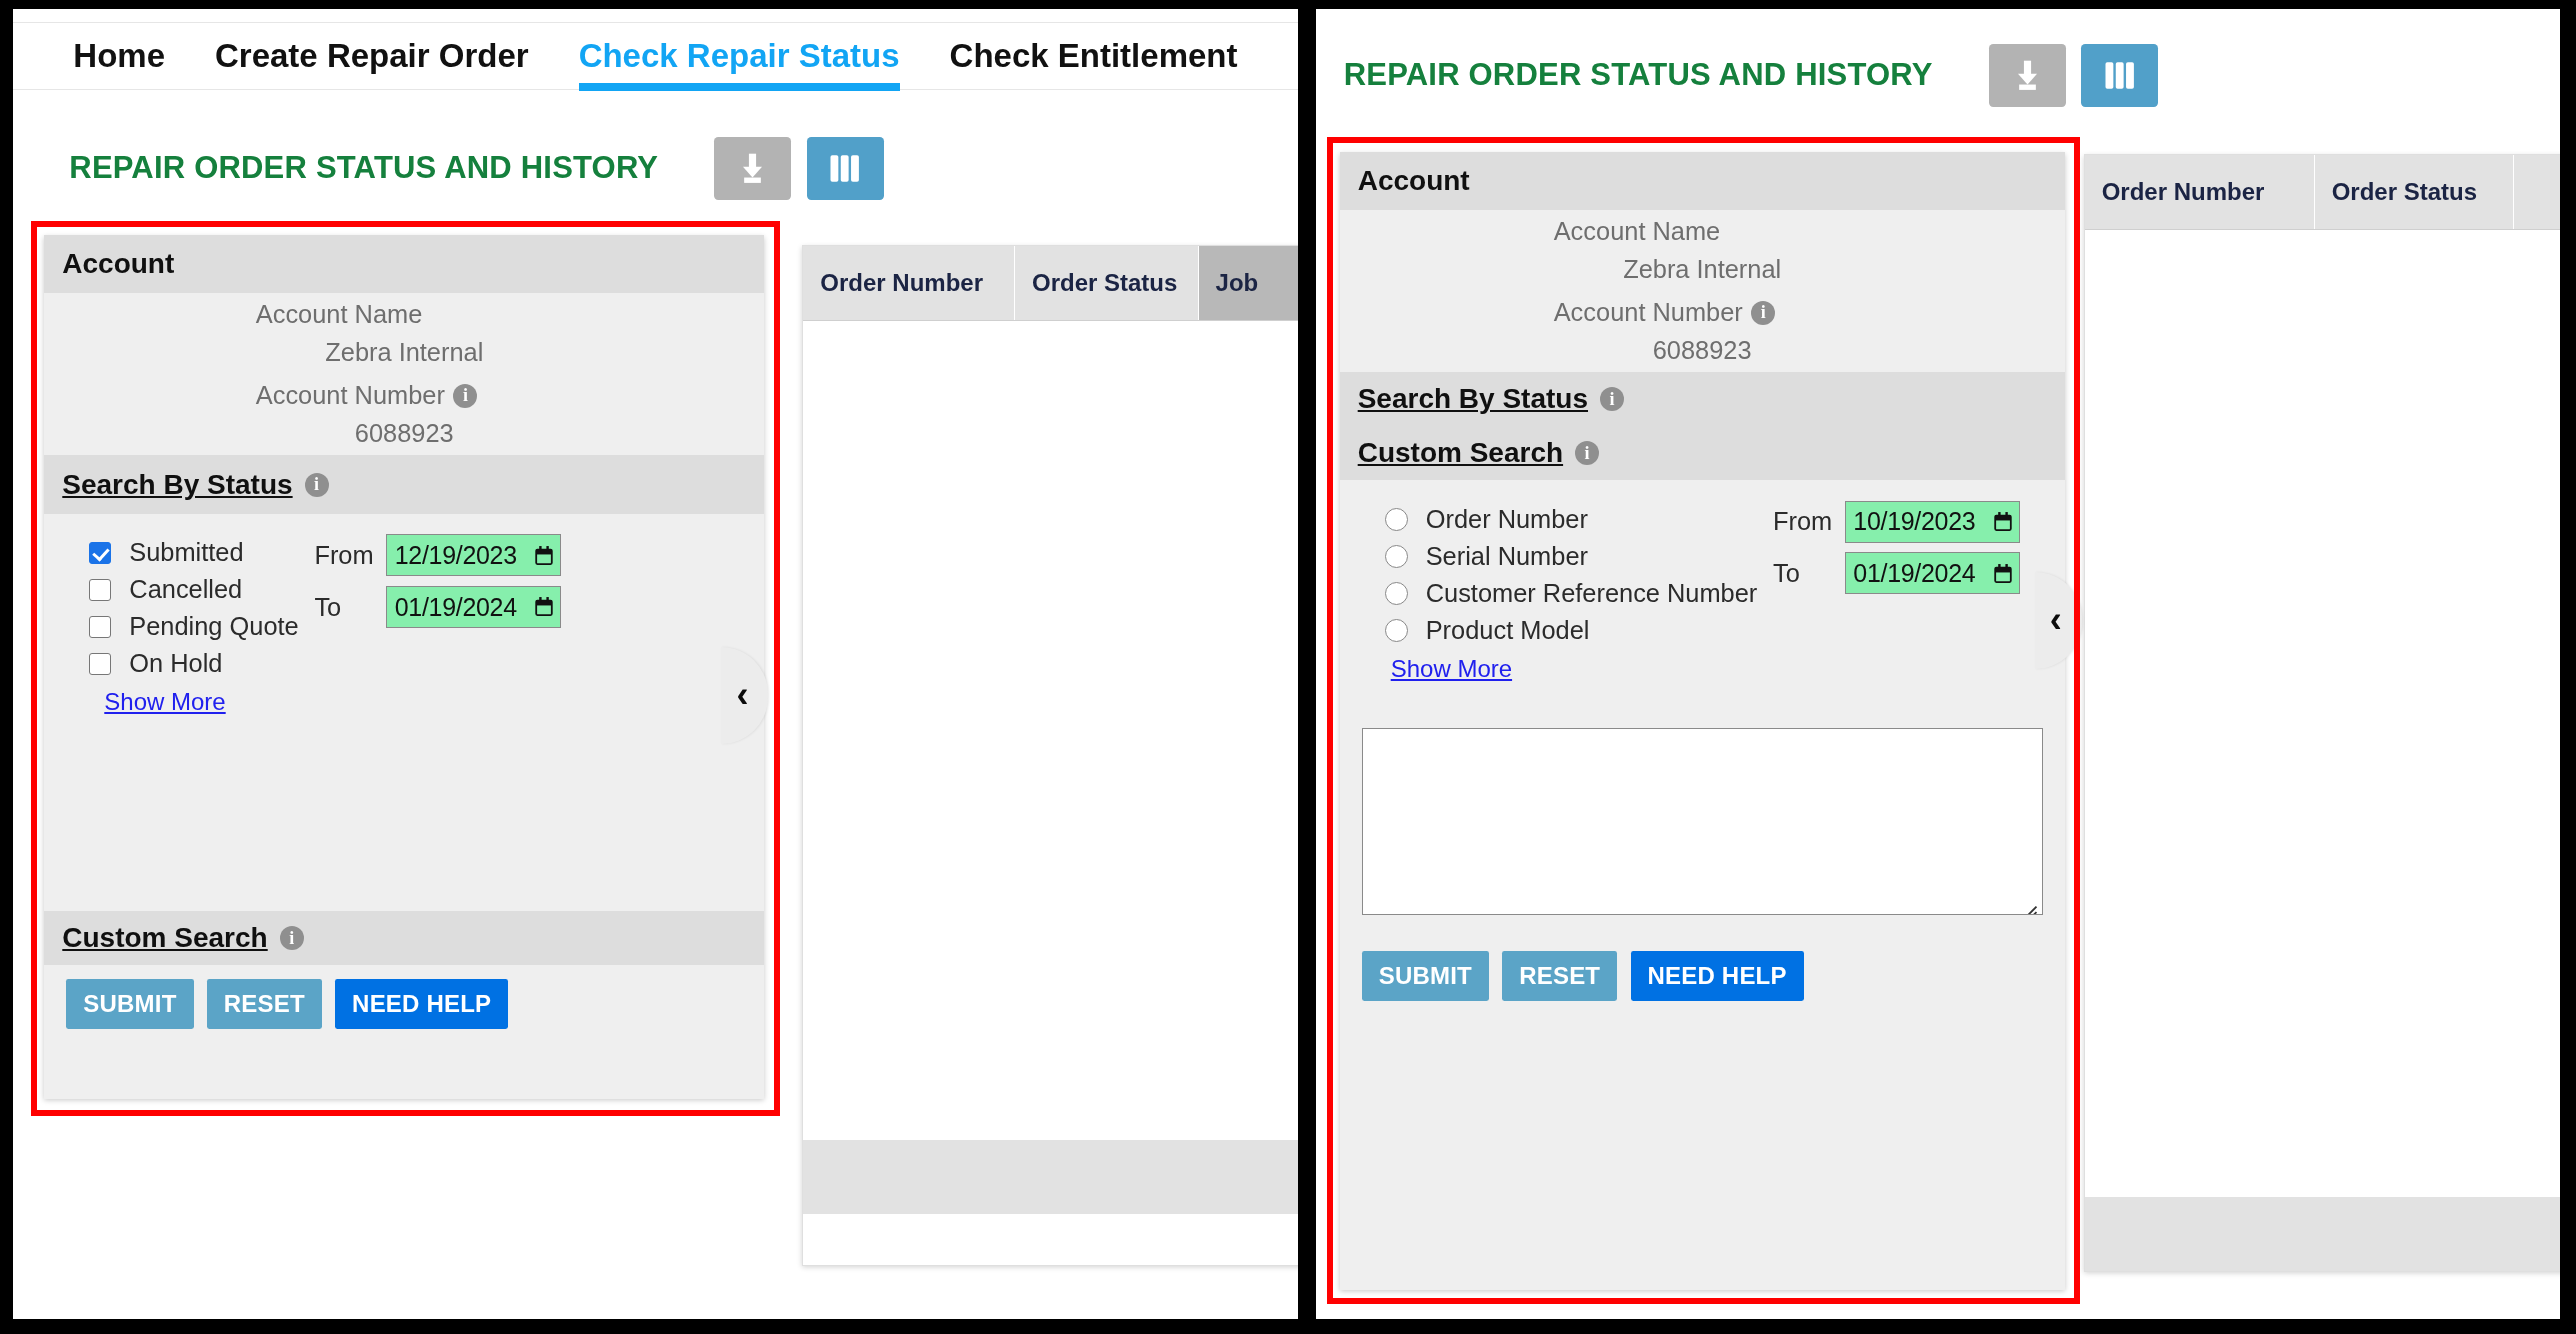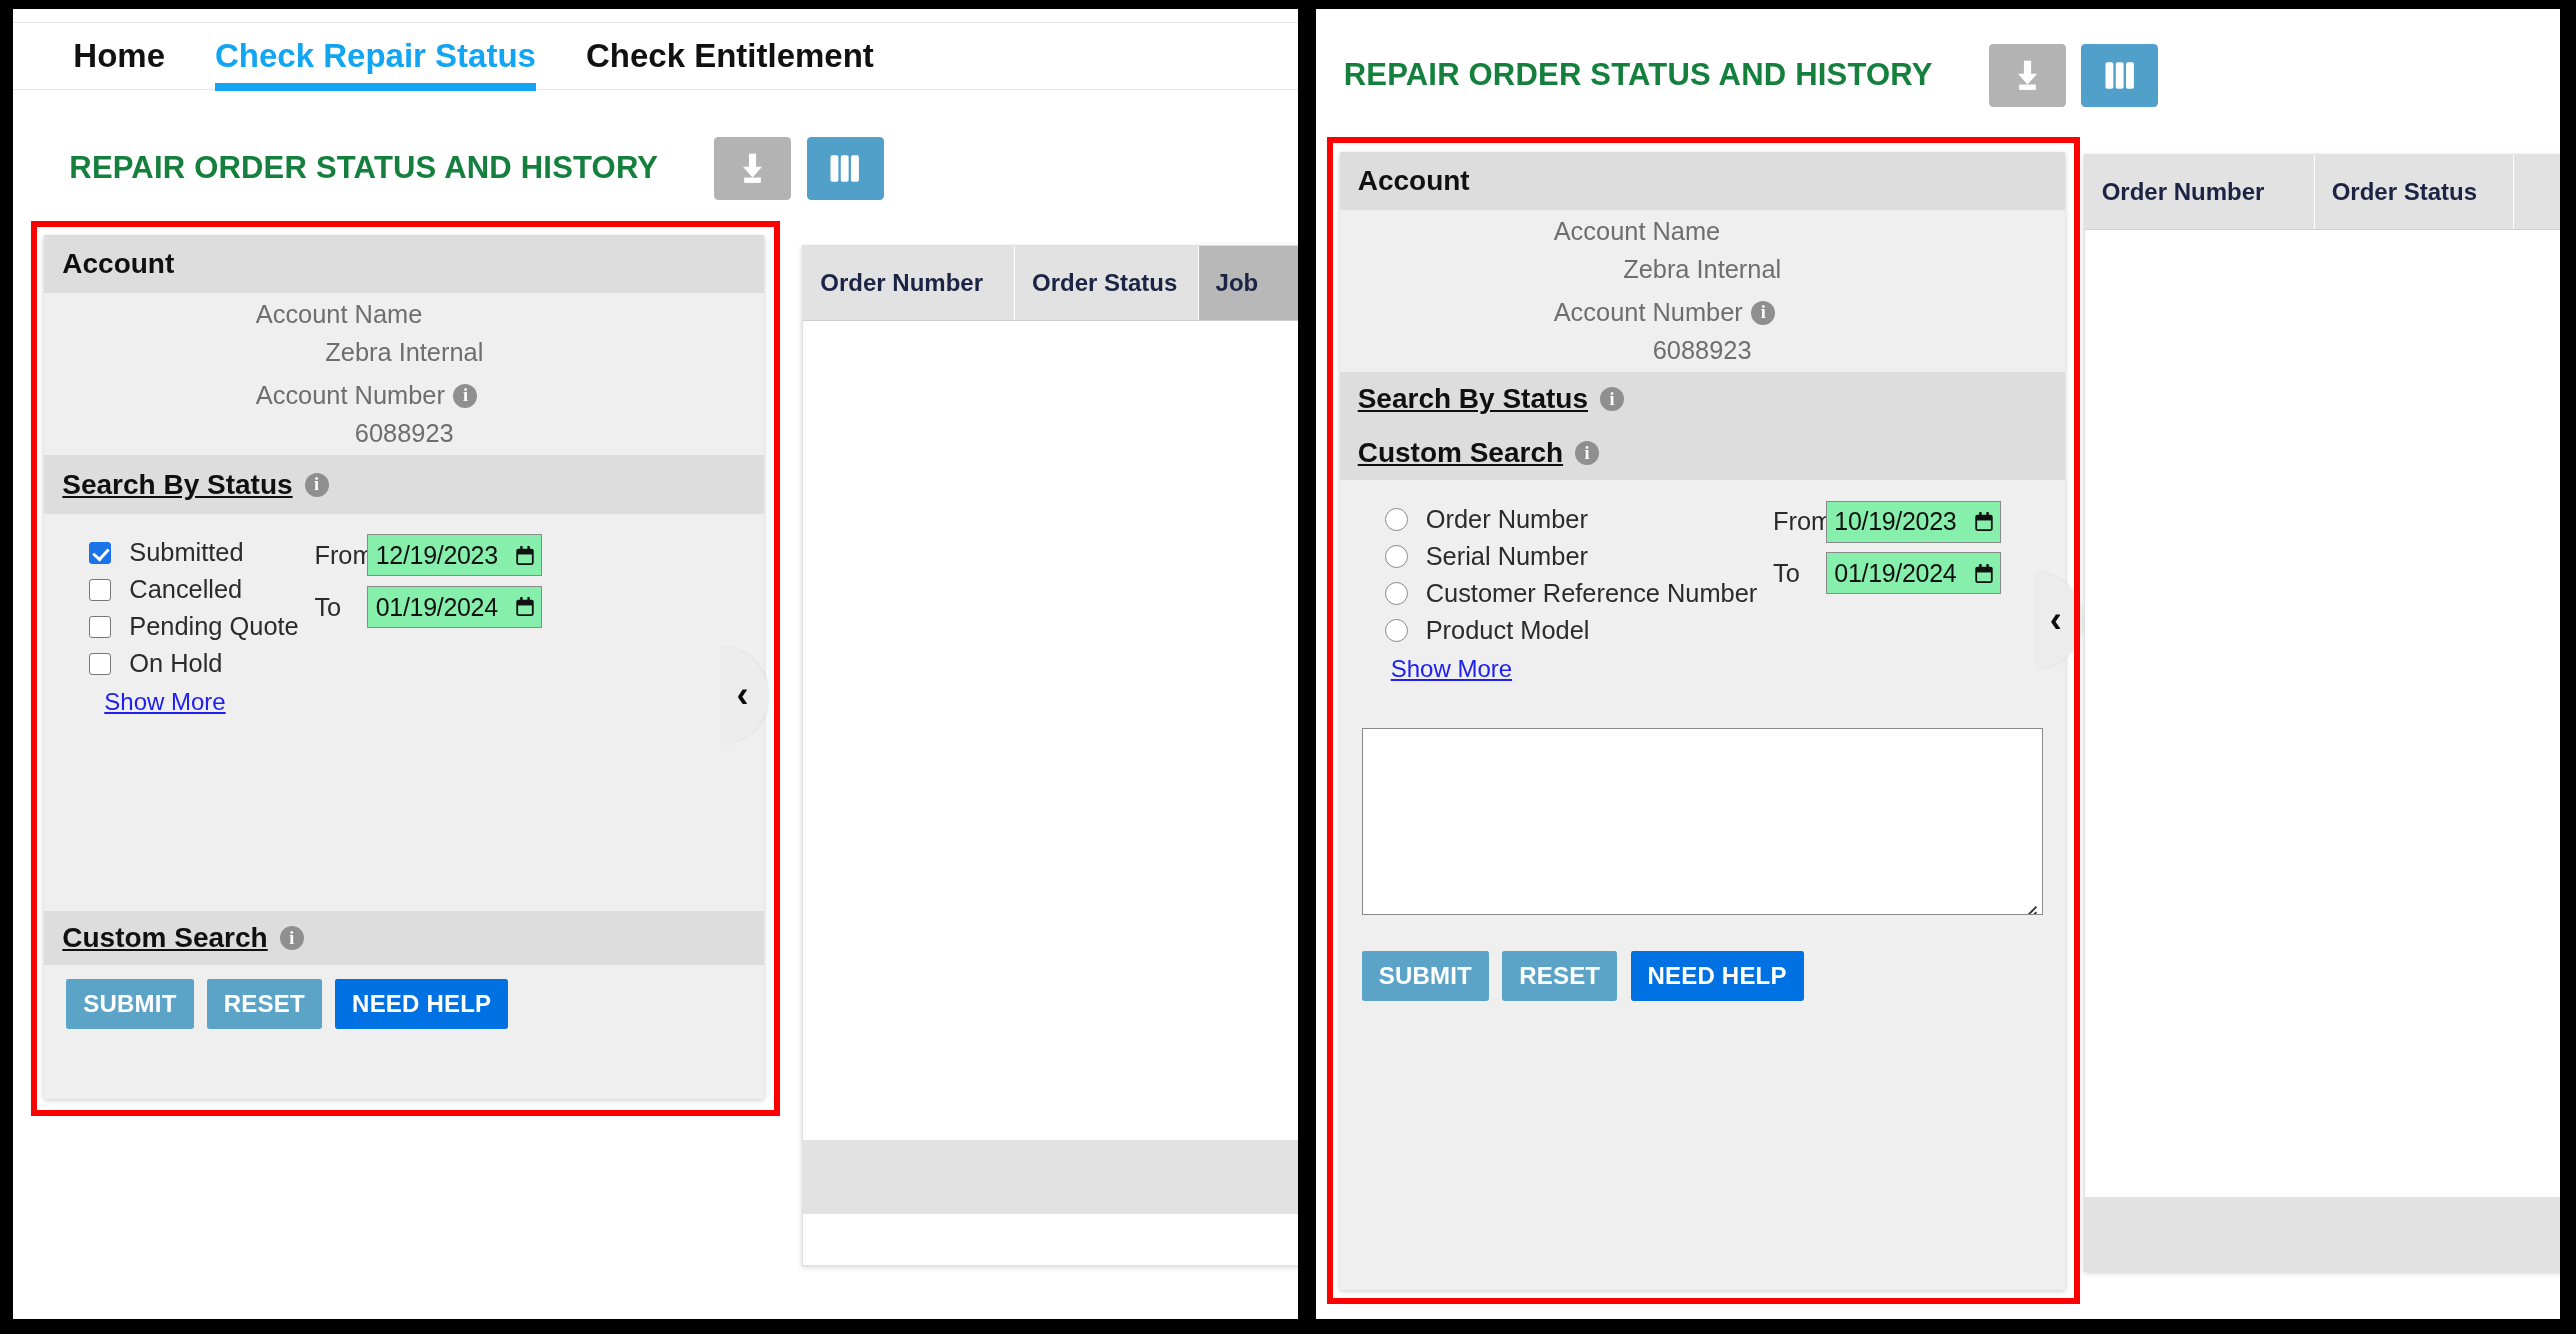--- a/index.html
+++ b/index.html
@@ -222,21 +222,21 @@
     white-space: nowrap;
   }
   .pane-left .showmore { padding-left: 60px; }
   .pane-right .showmore { padding-left: 6px; }
 
   .date-col {
     display: flex; flex-direction: column;
     gap: 9.7px;
     padding-left: 15.7px;
   }
-  .date-row { display: flex; align-items: center; gap: 2px; }
+  .date-row { display: flex; align-items: center; gap: 21px; }
   .date-lab {
     font-size: 25.4px; color: #2b2b2b;
     width: 51px;
   }
   .date-box {
     display: flex; align-items: center;
     justify-content: space-between;
     width: 175px; height: 42px;
     padding: 0 7.3px;
     background: #86efac;
@@ -358,20 +358,23 @@
 
 <div class="composite">
 
   <div class="pane pane-left">
     <div class="screen">
 
       <div class="topnav">
         <div class="navlist">
           <div class="navitem">
             <span>Home</span>
+          </div>
+          <div class="navitem">
+            <span>Create Repair Order</span>
           </div>
           <div class="navitem active">
             <span>Check Repair Status</span>
           </div>
           <div class="navitem">
             <span>Check Entitlement</span>
           </div>
         </div>
       </div>
 

